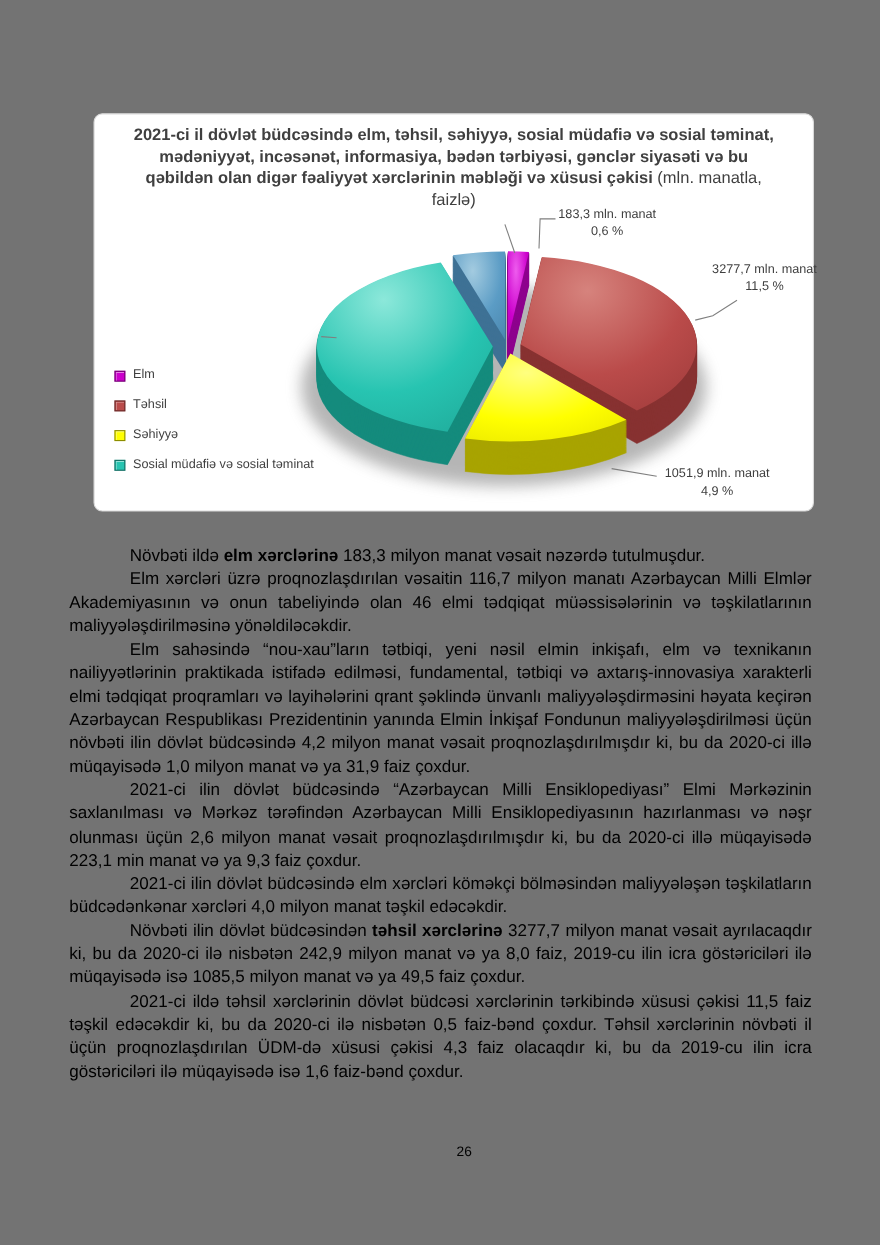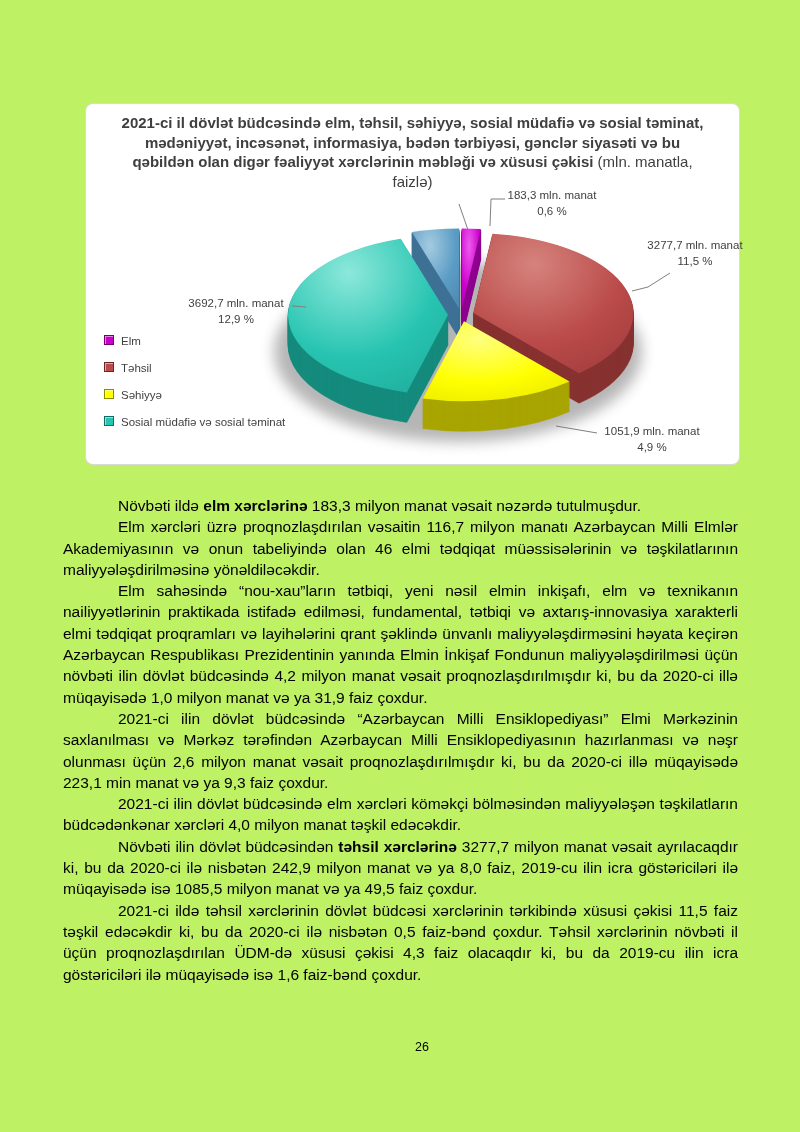--- a/index.html
+++ b/index.html
@@ -1,29 +1,29 @@
 <!DOCTYPE html>
 <html><head>
 <meta charset="utf-8">
 <style>
   * { margin:0; padding:0; box-sizing:border-box; }
   html,body { width:800px; height:1132px; }
   body { background:#ffffff; font-family:"Liberation Sans", sans-serif; position:relative; overflow:hidden; }
-  .page { position:absolute; inset:0; background:#bef264; }
+  .page { position:absolute; inset:0; background:#737373; }
 
   .chart-panel { position:absolute; left:85px; top:103px; width:655px; height:362px;
     background:#fff; border:1px solid #d9d9d9; border-radius:8px; }
   .chart-title { width:600px; margin:0 auto; padding-top:9px; text-align:center;
     font-size:15px; font-weight:bold; color:#3f3f3f; line-height:19.5px; }
   .chart-title .normal { font-weight:400; }
   .chart-canvas { position:absolute; inset:0; overflow:visible; }
   svg.pie { position:absolute; left:0; top:0; }
   .callout { position:absolute; text-align:center; font-size:11.5px; line-height:15.5px; color:#3f3f3f; }
   .legend { position:absolute; left:18px; top:231px; display:flex; flex-direction:column; gap:15px; }
-  .legend-item { display:flex; align-items:flex-start; gap:7px; font-size:11.5px; color:#3f3f3f; }
+  .legend-item { display:flex; align-items:flex-end; gap:7px; font-size:11.5px; color:#3f3f3f; }
   .legend-swatch { width:10px; height:10px; flex:0 0 auto; border:1px solid rgba(0,0,0,0.45);
     box-shadow: inset 1px 1px 0 rgba(255,255,255,0.5); }
 
   .doc-body { position:absolute; left:63px; top:495px; width:675px;
     font-size:15.5px; line-height:21.3px; color:#000; text-align:justify; }
   .para { text-indent:55px; }
 
   .page-number { position:absolute; left:0; right:0; top:1040px; text-align:center;
     font-size:12.5px; color:#000;margin-left:44px; }
 </style>
@@ -251,24 +251,20 @@
           <div>0,6 %</div>
         </div>
         <div class="callout" style="left: 551px; top: 134px; width: 116px;">
           <div>3277,7 mln. manat</div>
           <div>11,5 %</div>
         </div>
         <div class="callout" style="left: 506px; top: 320px; width: 120px;">
           <div>1051,9 mln. manat</div>
           <div>4,9 %</div>
         </div>
-        <div class="callout" style="left: 90px; top: 192px; width: 120px;">
-          <div>3692,7 mln. manat</div>
-          <div>12,9 %</div>
-        </div>
       </div>
   </div>
 
   <div class="doc-body">
       <p class="para"><span>Növbəti ildə </span><b>elm xərclərinə</b><span> 183,3 milyon manat vəsait nəzərdə tutulmuşdur.</span></p>
       <p class="para"><span>Elm xərcləri üzrə proqnozlaşdırılan vəsaitin 116,7 milyon manatı Azərbaycan Milli Elmlər Akademiyasının və onun tabeliyində olan 46 elmi tədqiqat müəssisələrinin və təşkilatlarının maliyyələşdirilməsinə yönəldiləcəkdir.</span></p>
       <p class="para"><span>Elm sahəsində “nou-xau”ların tətbiqi, yeni nəsil elmin inkişafı, elm və texnikanın nailiyyətlərinin praktikada istifadə edilməsi, fundamental, tətbiqi və axtarış-innovasiya xarakterli elmi tədqiqat proqramları və layihələrini qrant şəklində ünvanlı maliyyələşdirməsini həyata keçirən Azərbaycan Respublikası Prezidentinin yanında Elmin İnkişaf Fondunun maliyyələşdirilməsi üçün növbəti ilin dövlət büdcəsində 4,2 milyon manat vəsait proqnozlaşdırılmışdır ki, bu da 2020-ci illə müqayisədə 1,0 milyon manat və ya 31,9 faiz çoxdur.</span></p>
       <p class="para"><span>2021-ci ilin dövlət büdcəsində “Azərbaycan Milli Ensiklopediyası” Elmi Mərkəzinin saxlanılması və Mərkəz tərəfindən Azərbaycan Milli Ensiklopediyasının hazırlanması və nəşr olunması üçün 2,6 milyon manat vəsait proqnozlaşdırılmışdır ki, bu da 2020-ci illə müqayisədə 223,1 min manat və ya 9,3 faiz çoxdur.</span></p>
       <p class="para"><span>2021-ci ilin dövlət büdcəsində elm xərcləri köməkçi bölməsindən maliyyələşən təşkilatların büdcədənkənar xərcləri 4,0 milyon manat təşkil edəcəkdir.</span></p>
       <p class="para"><span>Növbəti ilin dövlət büdcəsindən </span><b>təhsil xərclərinə</b><span> 3277,7 milyon manat vəsait ayrılacaqdır ki, bu da 2020-ci ilə nisbətən 242,9 milyon manat və ya 8,0 faiz, 2019-cu ilin icra göstəriciləri ilə müqayisədə isə 1085,5 milyon manat və ya 49,5 faiz çoxdur.</span></p>

